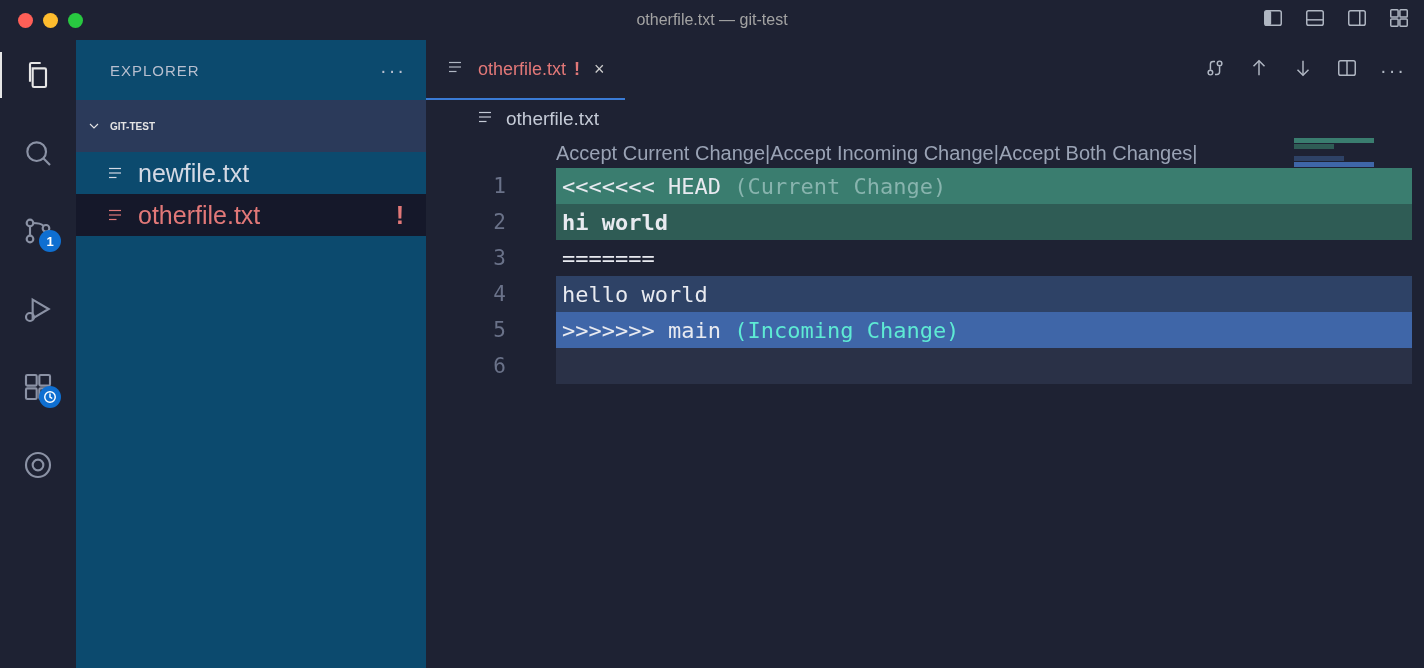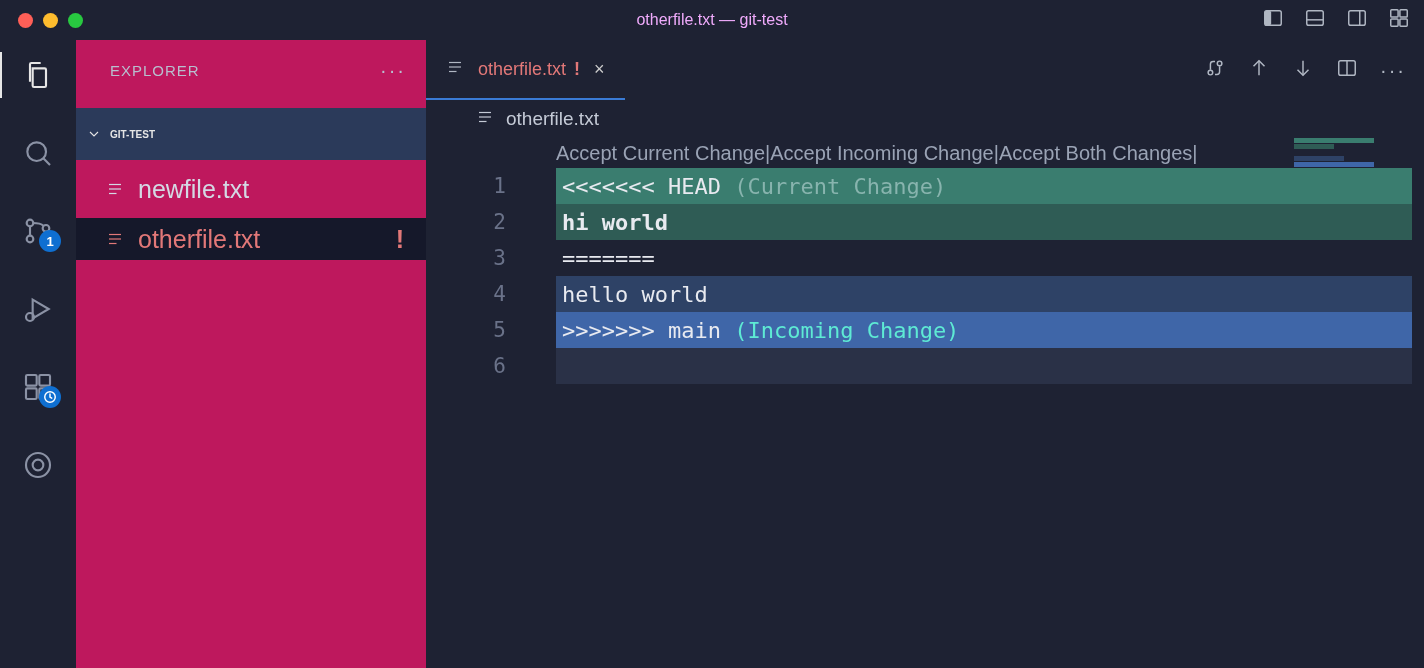--- a/index.html
+++ b/index.html
@@ -30,21 +30,21 @@
     height: 15px;
     border-radius: 50%;
   }
   .tl-red { background: #ff5f57; }
   .tl-yellow { background: #febc2e; }
   .tl-green { background: #28c840; }
   .title-text {
     position: absolute;
     left: 50%;
     transform: translateX(-50%);
-    color: #f0abfc;
+    color: #a3a3a3;
     font-size: 16px;
   }
   .title-right {
     position: absolute;
     right: 14px;
     display: flex;
     gap: 20px;
     align-items: center;
   }
   .title-right svg { width: 22px; height: 22px; }
@@ -96,24 +96,23 @@
     height: 22px;
     font-size: 13px;
     display: flex;
     align-items: center;
     justify-content: center;
     font-weight: 600;
   }
   
   .sidebar {
     width: 350px;
-    background: #be185d;
+    background: #0c4a6e;
     display: flex;
     flex-direction: column;
-    gap: 8px;
   }
   .sidebar-header {
     height: 60px;
     display: flex;
     align-items: center;
     justify-content: space-between;
     padding: 0 20px 0 34px;
     color: #b8bfcf;
     font-size: 15px;
     letter-spacing: 1px;

